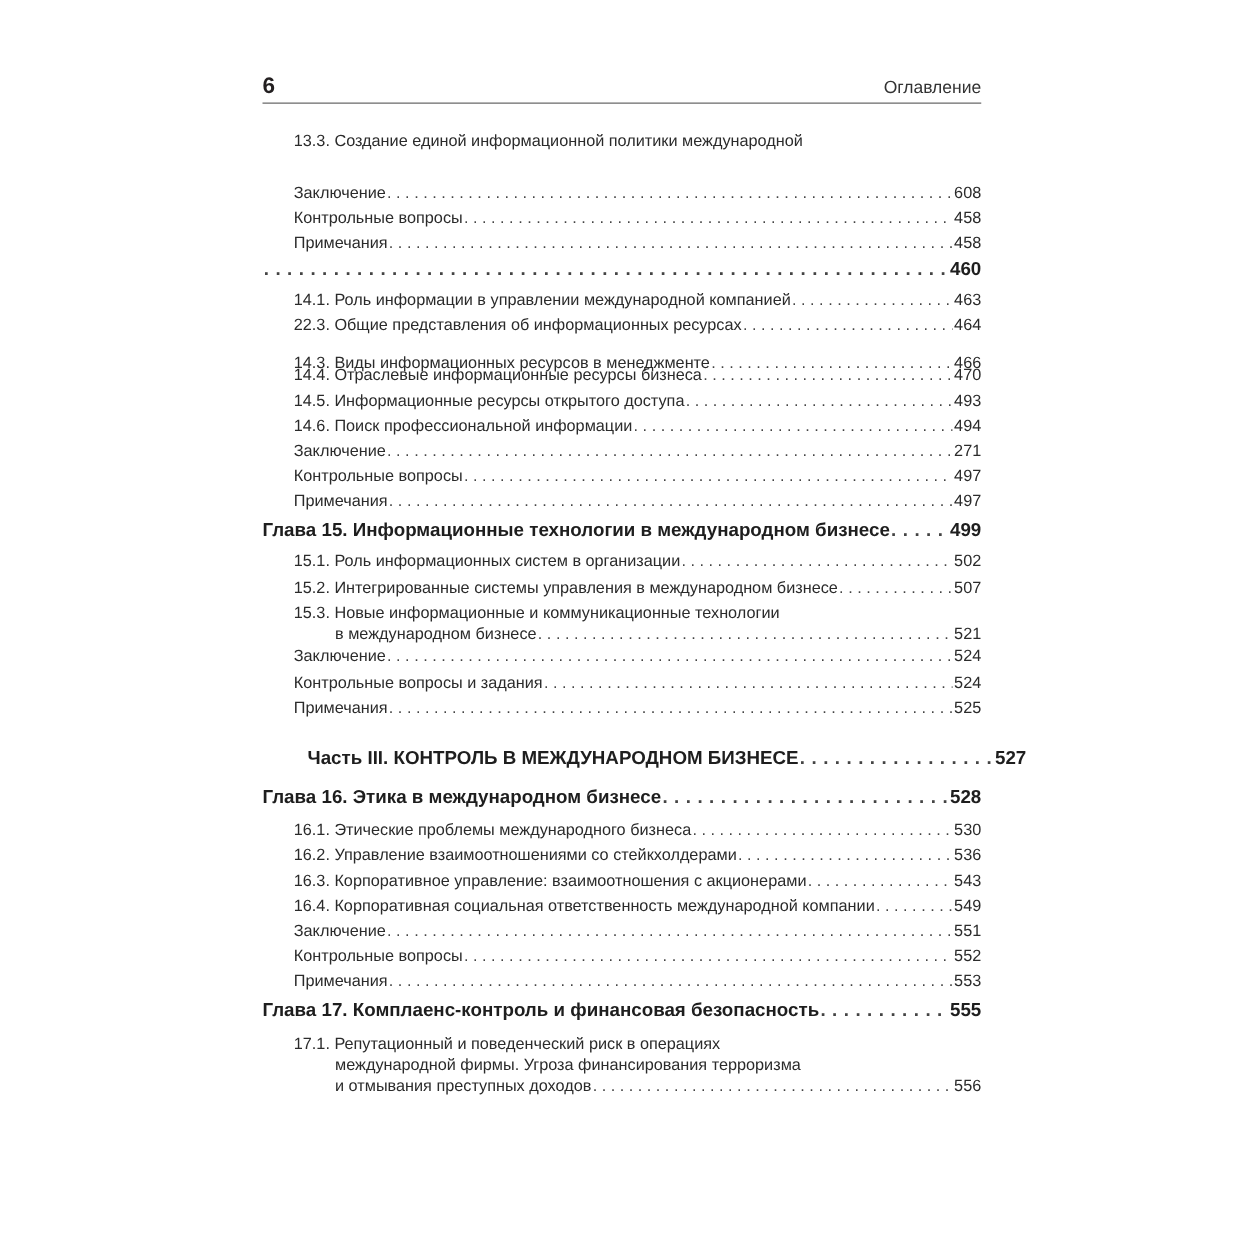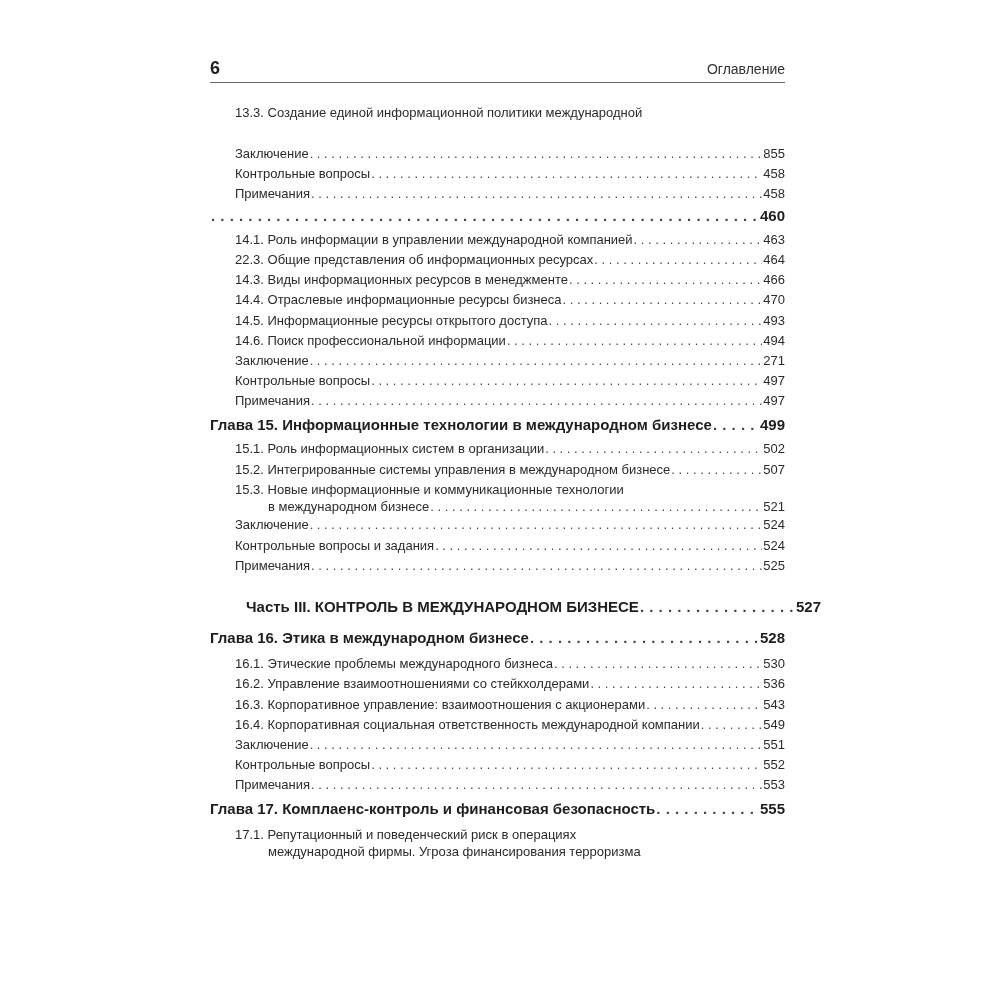--- a/index.html
+++ b/index.html
@@ -33,21 +33,21 @@
   <div class="toc" id="toc">
       <div class="row sub" style="top: 104px;">
         <div class="line">
           <span class="t">13.3. Создание единой информационной политики международной</span>
         </div>
       </div>
       <div class="row sub" style="top: 145px;">
         <div class="line">
           <span class="t">Заключение</span>
           <span class="dots"></span>
-          <span class="p">855</span>
+          <span class="p">608</span>
         </div>
       </div>
       <div class="row sub" style="top: 165px;">
         <div class="line">
           <span class="t">Контрольные вопросы</span>
           <span class="dots"></span>
           <span class="p">458</span>
         </div>
       </div>
       <div class="row sub" style="top: 185px;">
@@ -70,21 +70,21 @@
           <span class="p">463</span>
         </div>
       </div>
       <div class="row sub" style="top: 251px;">
         <div class="line">
           <span class="t">22.3. Общие представления об информационных ресурсах</span>
           <span class="dots"></span>
           <span class="p">464</span>
         </div>
       </div>
-      <div class="row sub" style="top: 271px;">
+      <div class="row sub" style="top: 281px;">
         <div class="line">
           <span class="t">14.3. Виды информационных ресурсов в менеджменте</span>
           <span class="dots"></span>
           <span class="p">466</span>
         </div>
       </div>
       <div class="row sub" style="top: 291px;">
         <div class="line">
           <span class="t">14.4. Отраслевые информационные ресурсы бизнеса</span>
           <span class="dots"></span>
@@ -247,16 +247,21 @@
           <span class="dots"></span>
           <span class="p">555</span>
         </div>
       </div>
       <div class="row sub" style="top: 826px;">
         <div class="line">
           <span class="t">17.1. Репутационный и поведенческий риск в операциях</span>
         </div>
         <div class="line cont">
           <span class="t">международной фирмы. Угроза финансирования терроризма</span>
+        </div>
+        <div class="line cont">
+          <span class="t">и отмывания преступных доходов</span>
+          <span class="dots"></span>
+          <span class="p">556</span>
         </div>
       </div>
     </div>
 </div>
 
 </body></html>

